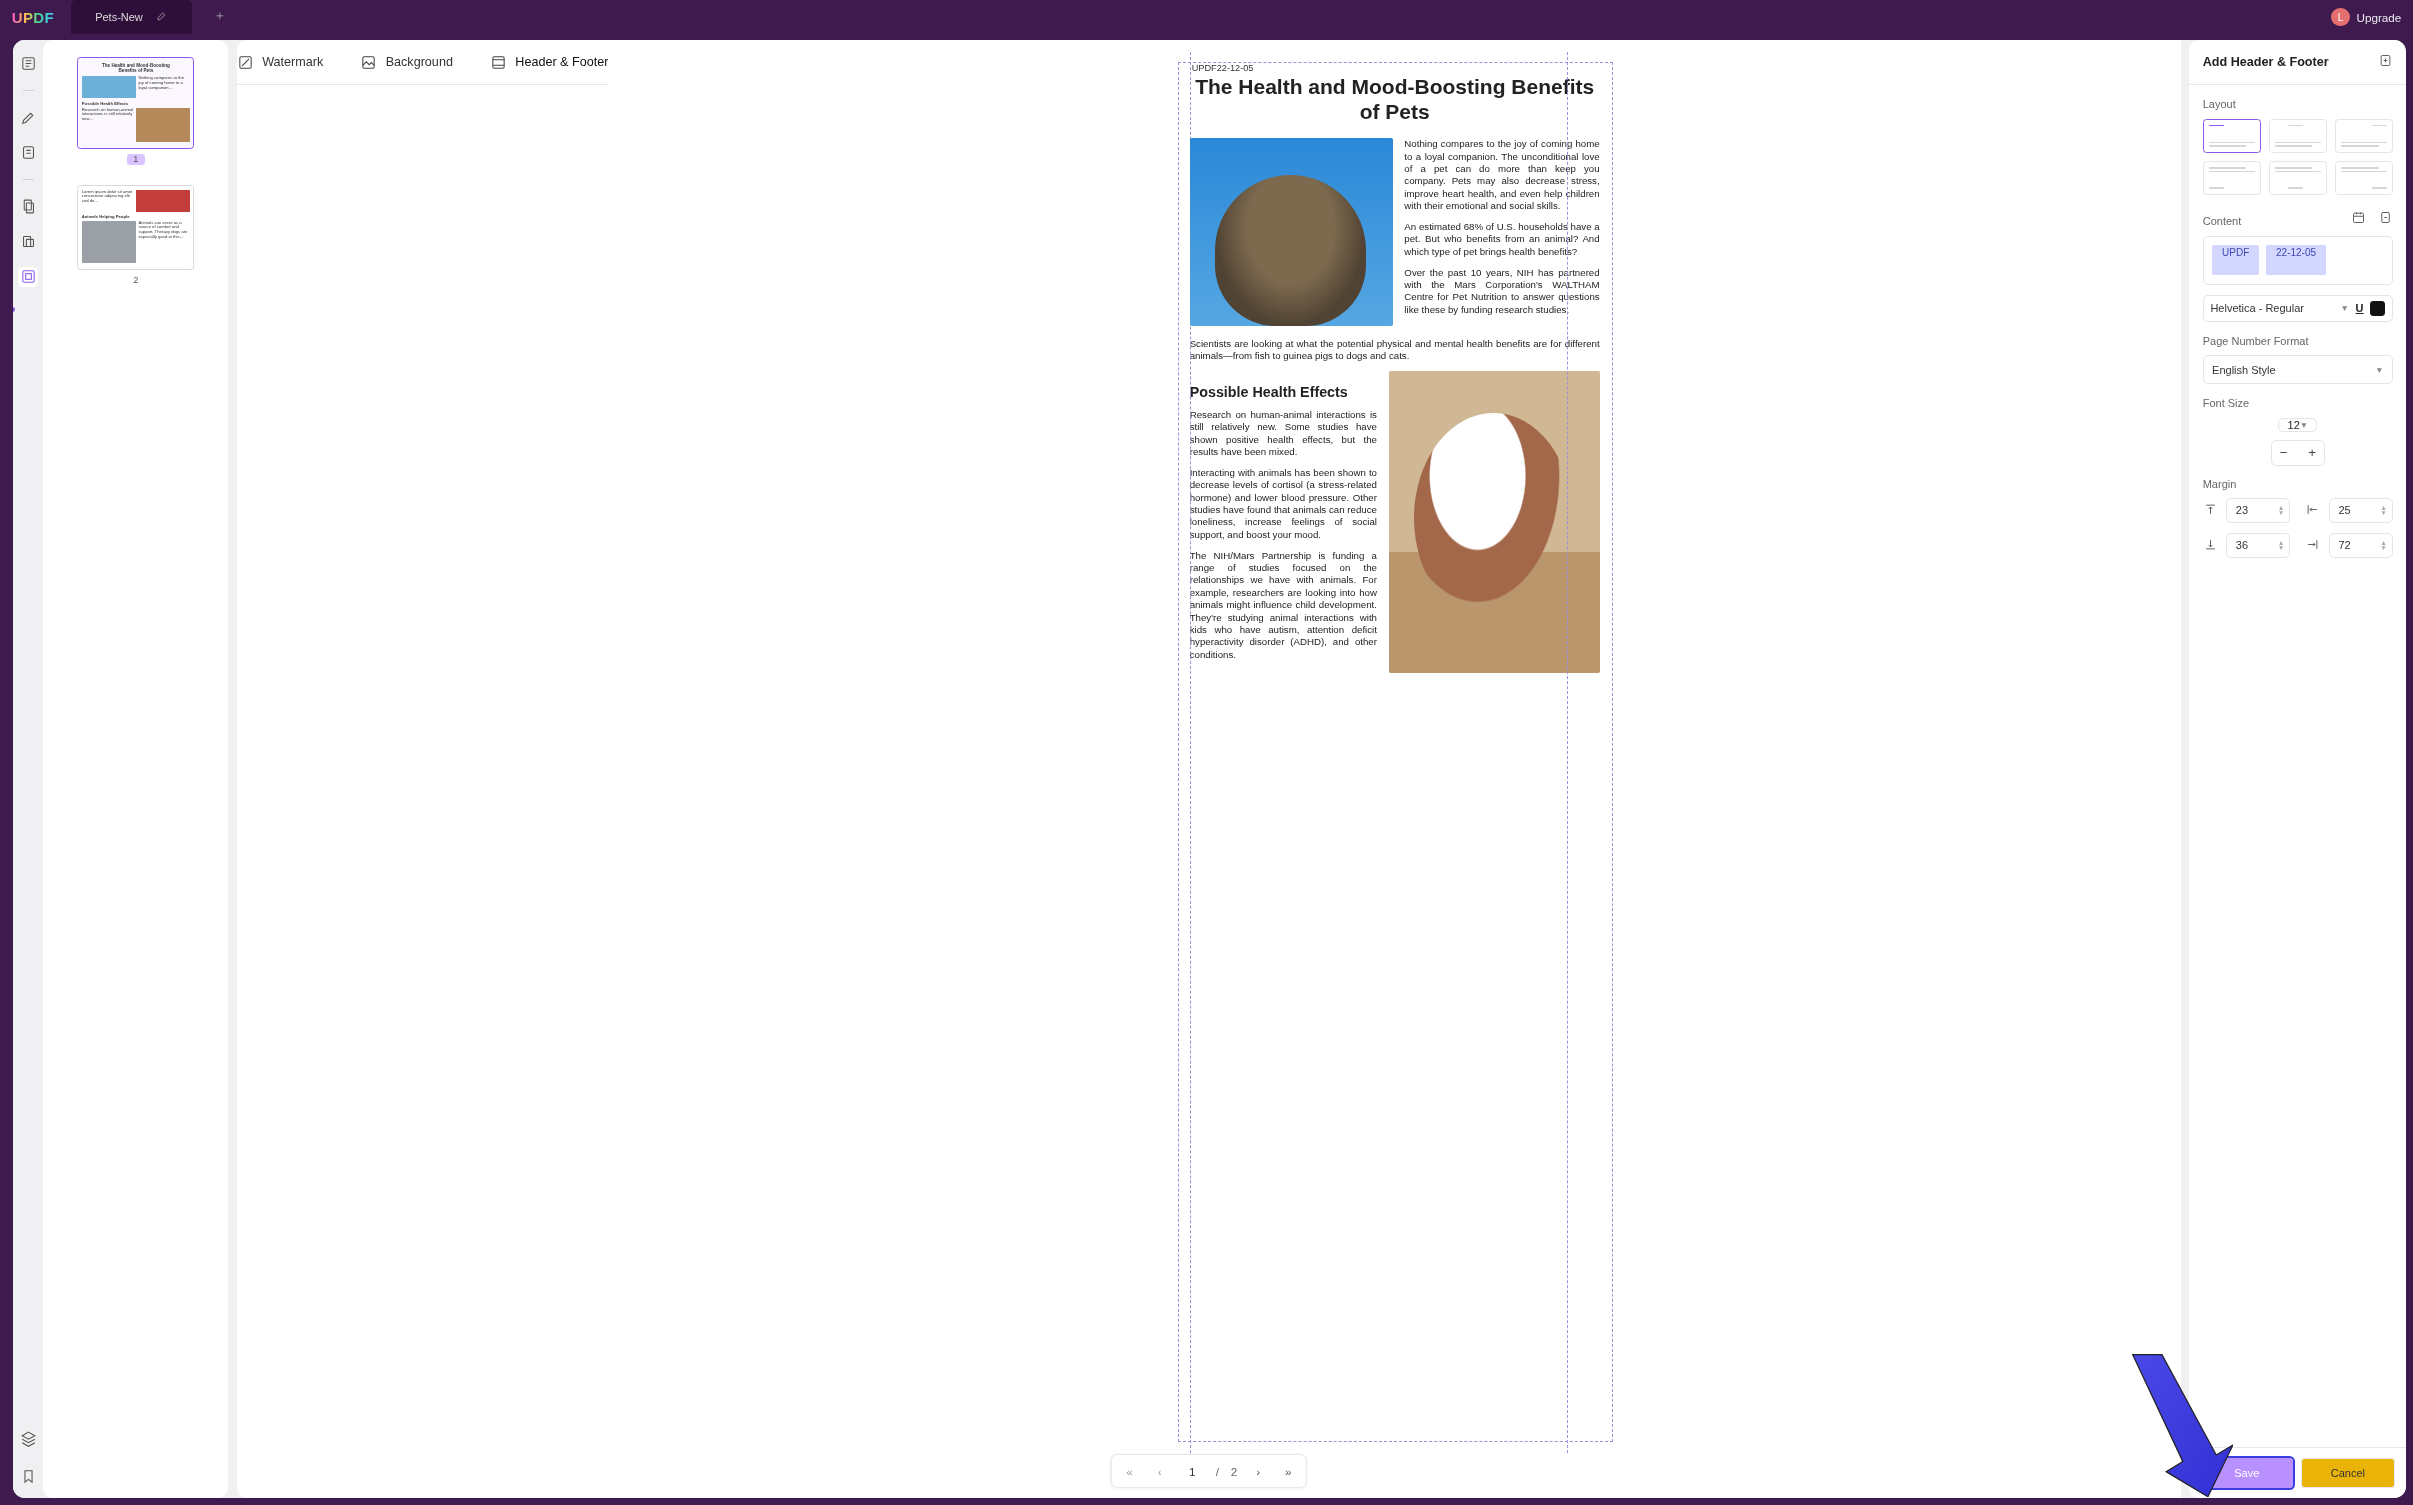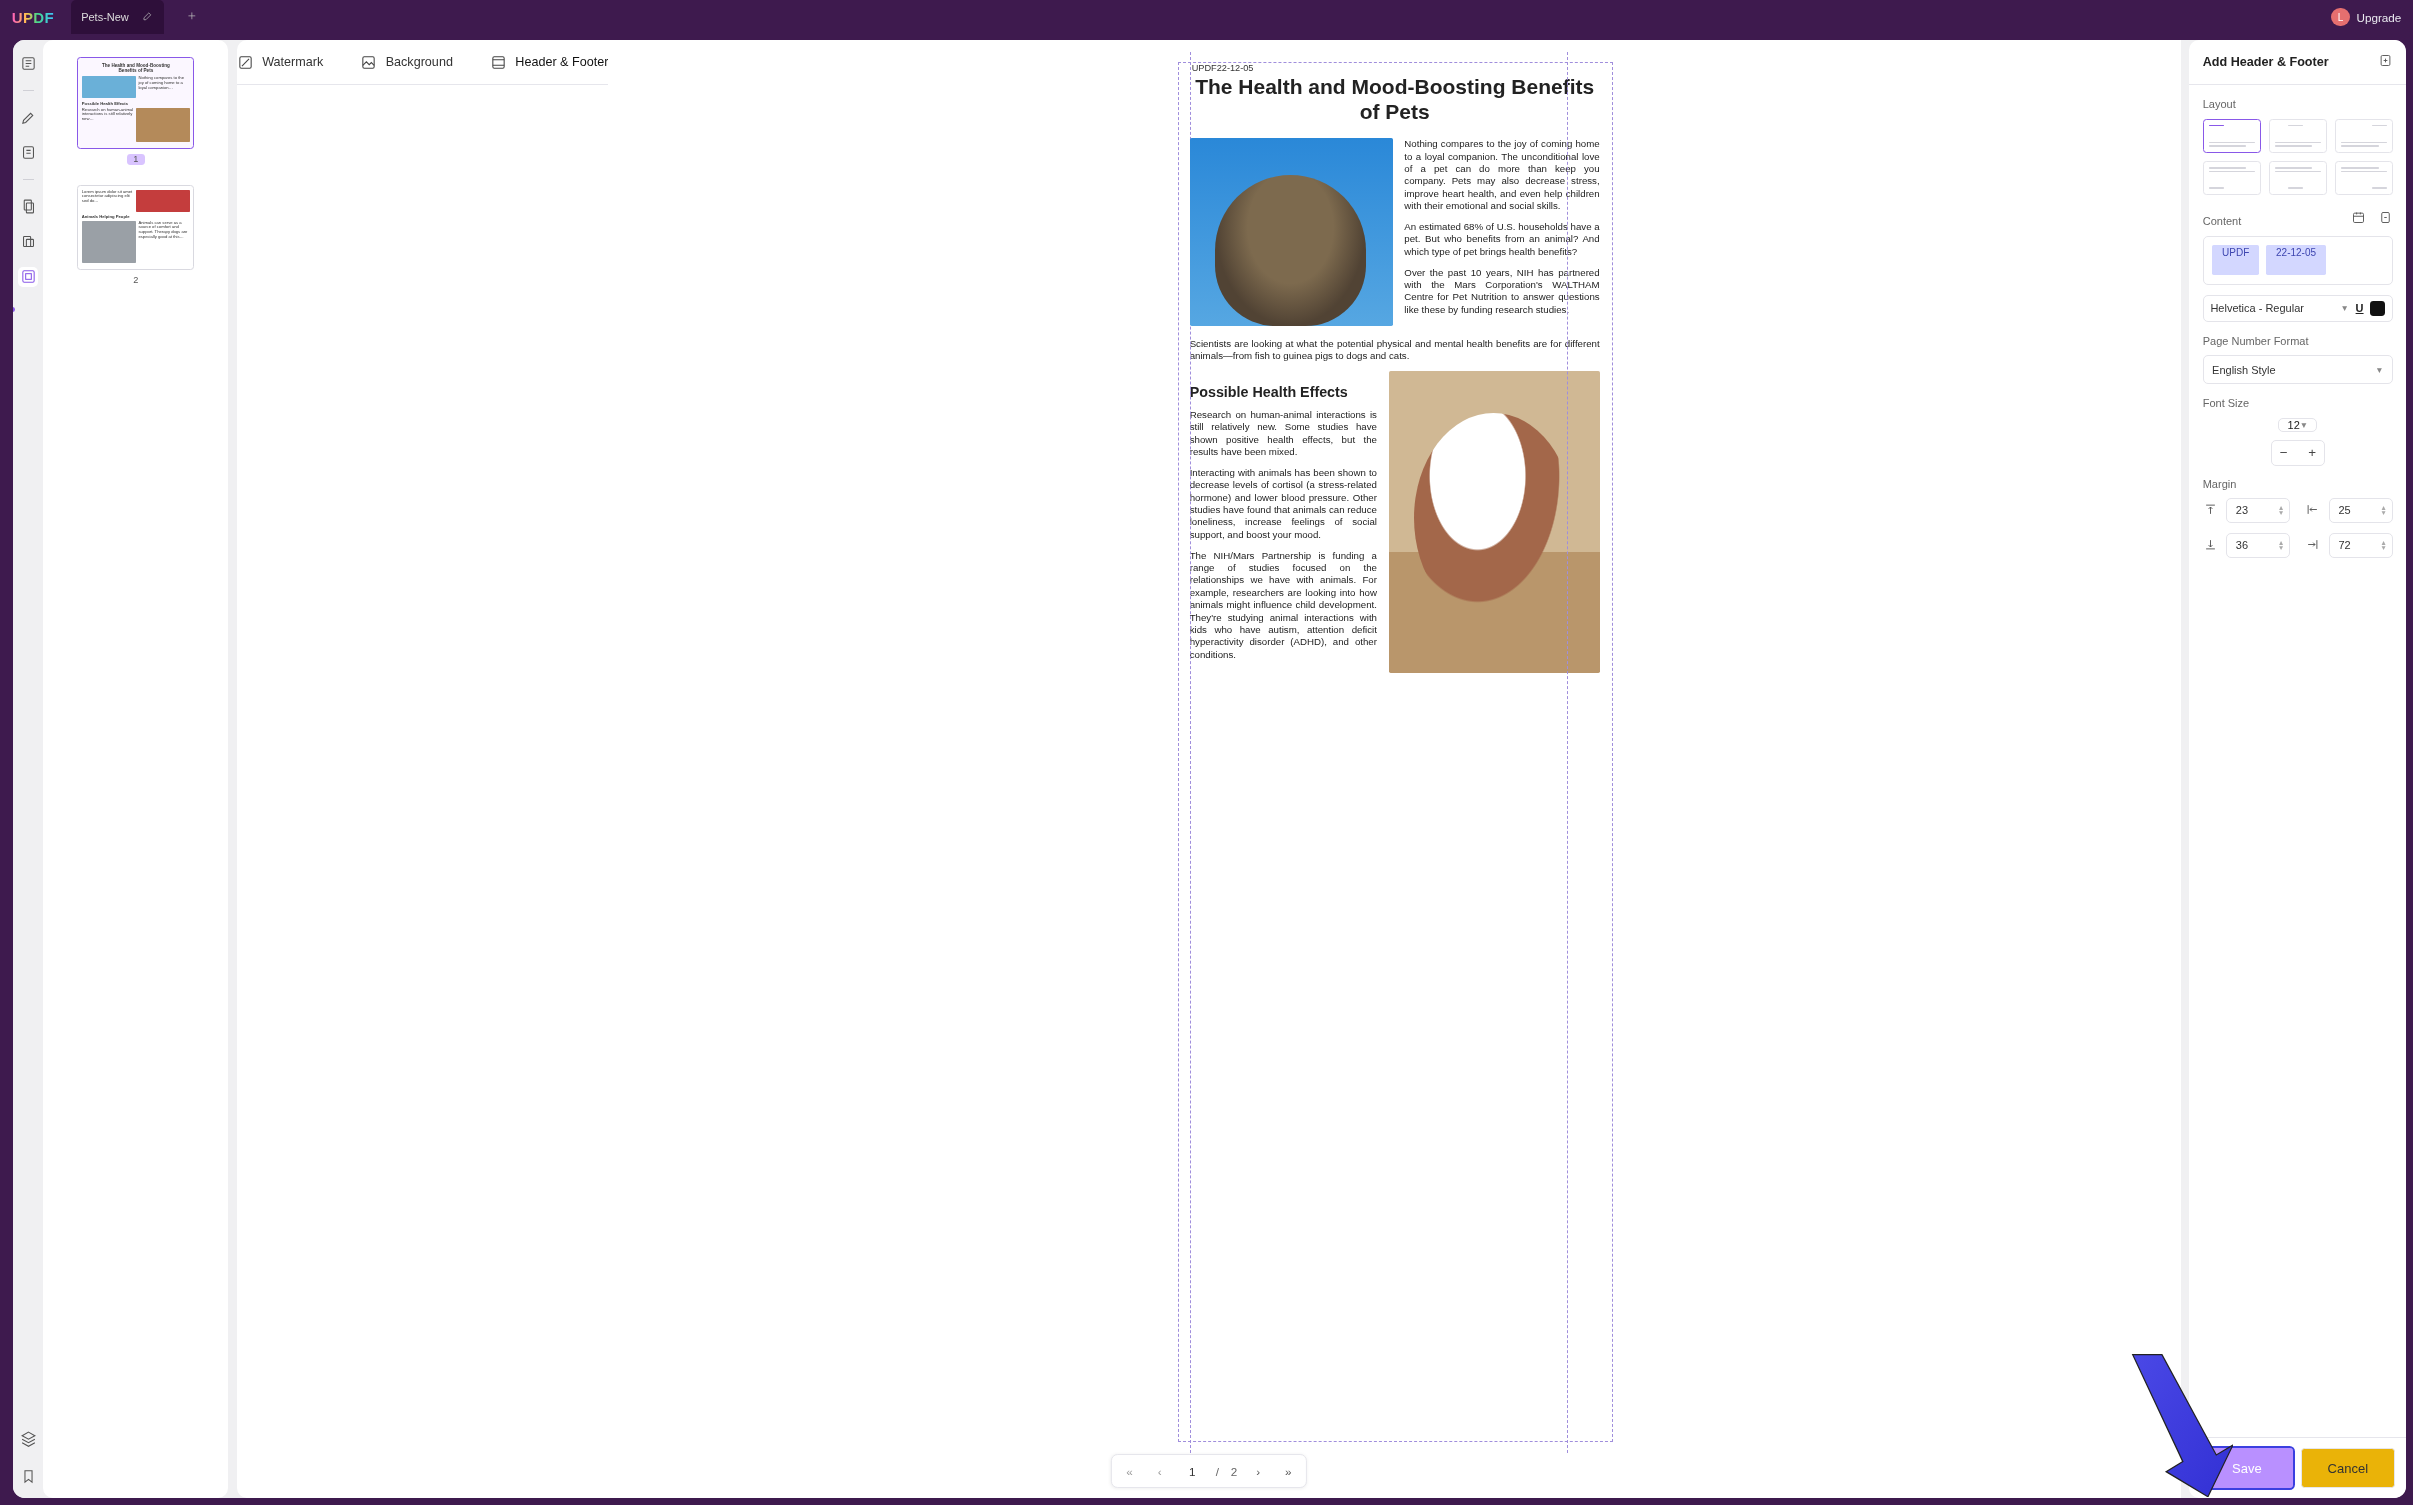--- a/index.html
+++ b/index.html
@@ -40,21 +40,21 @@
     font-weight:800; font-size:15px; letter-spacing:0.4px;
     background:linear-gradient(90deg,#ff5ec0,#ffc24a 35%,#45d88b 60%,#3ec6ff);
     -webkit-background-clip:text; background-clip:text; color:transparent;
     margin-right:17px;
   }
   .tab {
     display:flex; align-items:center; gap:13.4px;
     background: var(--purple-darker);
     color:#ddd;
     height:34px;
-    padding:0 10px;
+    padding:0 24px;
     border-radius:5px 5px 0 0;
     font-size:11px;
   }
   .tab-edit, .tab-add {
     color:#bbb; font-size:11.7px; cursor:pointer;
   }
   .tab-add { margin-left:15px; padding:3.4px 6.7px; }
   .titlebar-right { display:flex; align-items:center; gap:6.7px; }
   .avatar-dot {
     width:18.5px; height:18.5px; border-radius:50%;
@@ -309,21 +309,21 @@
     padding:0 5px 0 8.4px; font-size:11px; color:#333;
   }
   .spin .arr { display:flex; flex-direction:column; line-height:5px; color:#aaa; font-size:6.7px;}
 
   .panel-foot {
     border-top:0.8px solid var(--panel-border);
     padding:10px 11.7px; display:flex; gap:8.4px;
     position:relative;
   }
   .btn {
-    flex:1; height:40px; border-radius:3.4px; font-size:13px;
+    flex:1; height:30px; border-radius:3.4px; font-size:11px;
     display:flex; align-items:center; justify-content:center; cursor:pointer;
   }
   .btn-save {
     background:var(--accent-fill); color:#fff;
     outline:2.5px solid #3b3fe0; outline-offset:0.8px;
   }
   .btn-cancel {
     background:#eab308; color:#333; border:0.8px solid var(--panel-border);
   }
 

